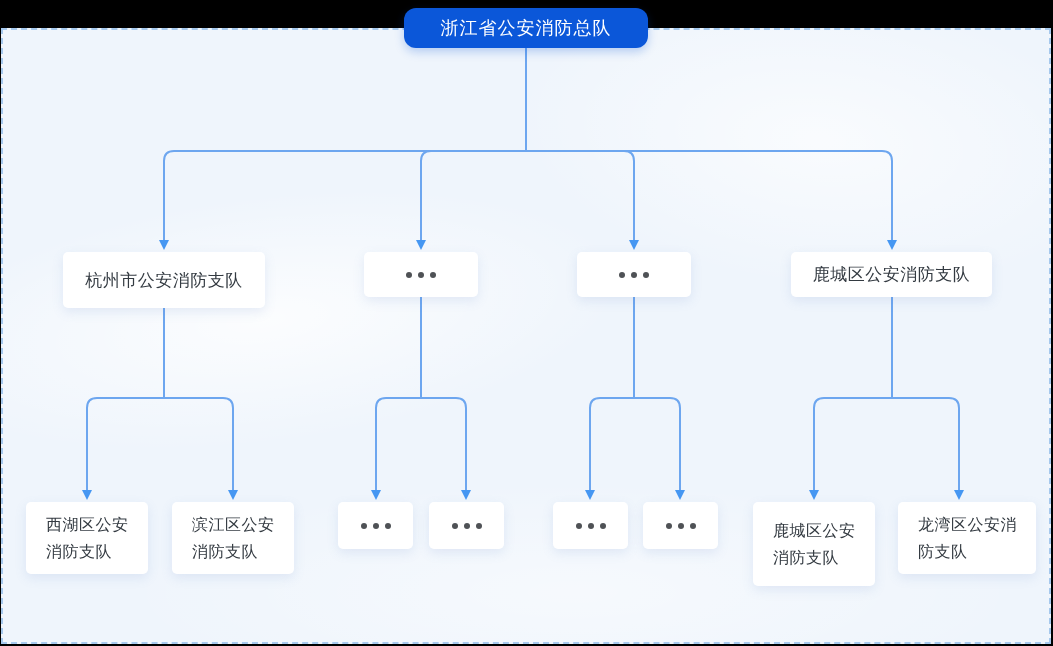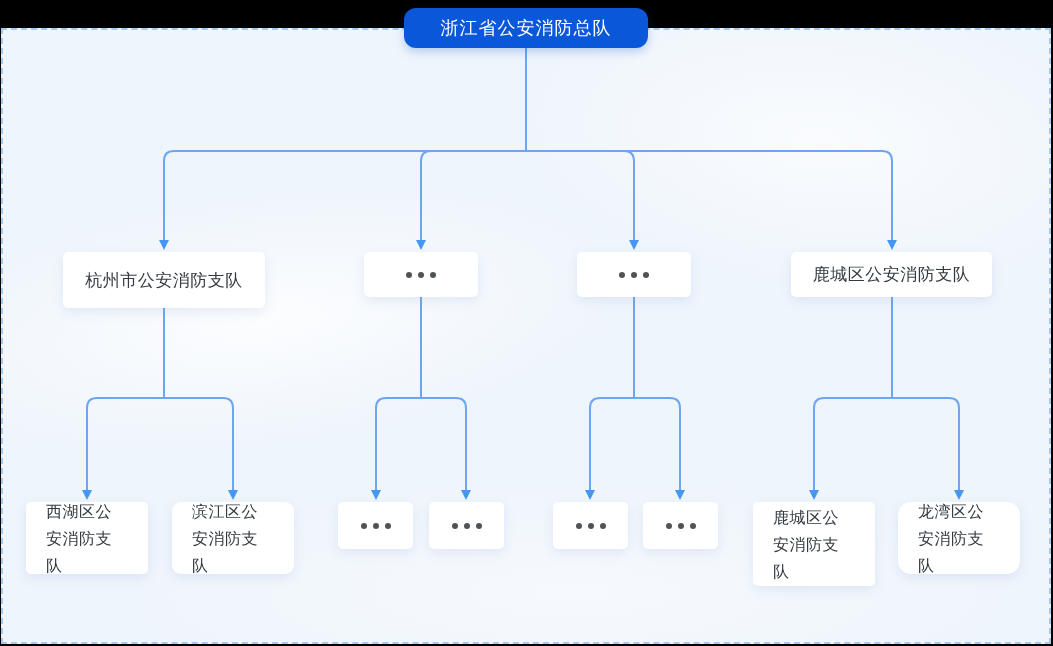--- a/index.html
+++ b/index.html
@@ -55,21 +55,21 @@
     color:var(--node-fg);
   }
   .node.root{
     background:var(--root-bg);color:var(--root-fg);
     font-size:18px;letter-spacing:1px;border-radius:12px;
     box-shadow:0 4px 10px rgba(11,87,217,.25);
   }
   .node.branch{font-size:17px;letter-spacing:.5px;}
   .node.leaf{
     font-size:16px;line-height:27px;letter-spacing:.5px;
-    justify-content:flex-start;padding:0 28px 0 20px;
+    justify-content:flex-start;padding:0 15px 0 20px;
   }
   .dots{display:flex;align-items:center;gap:6px;}
   .dots i{display:block;width:6px;height:6px;border-radius:50%;background:var(--dot);}
 </style>
 </head>
 <body>
 
 <div class="canvas">
   <div class="wave w1"></div>
   <div class="wave w2"></div>
@@ -129,21 +129,21 @@
       <i></i>
     </span>
 </div>
 <div class="node branch" style="left:791px;top:252px;width:201px;height:45px;">
   <span>鹿城区公安消防支队</span>
 </div>
 
 <div class="node leaf" style="left:26px;top:502px;width:122px;height:72px;">
   <span>西湖区公安消防支队</span>
 </div>
-<div class="node leaf" style="left:172px;top:502px;width:122px;height:72px;border-radius:9px;">
+<div class="node leaf" style="left:172px;top:502px;width:122px;height:72px;">
   <span>滨江区公安消防支队</span>
 </div>
 <div class="node" style="left:338px;top:502px;width:75px;height:47px;">
   <span class="dots">
       <i></i>
       <i></i>
       <i></i>
     </span>
 </div>
 <div class="node" style="left:429px;top:502px;width:75px;height:47px;">
@@ -163,15 +163,15 @@
 <div class="node" style="left:643px;top:502px;width:75px;height:47px;">
   <span class="dots">
       <i></i>
       <i></i>
       <i></i>
     </span>
 </div>
 <div class="node leaf" style="left:753px;top:502px;width:122px;height:84px;">
   <span>鹿城区公安消防支队</span>
 </div>
-<div class="node leaf" style="left:898px;top:502px;width:122px;height:72px;border-radius:13px;">
+<div class="node leaf" style="left:898px;top:502px;width:138px;height:72px;">
   <span>龙湾区公安消防支队</span>
 </div>
 
 </body></html>

